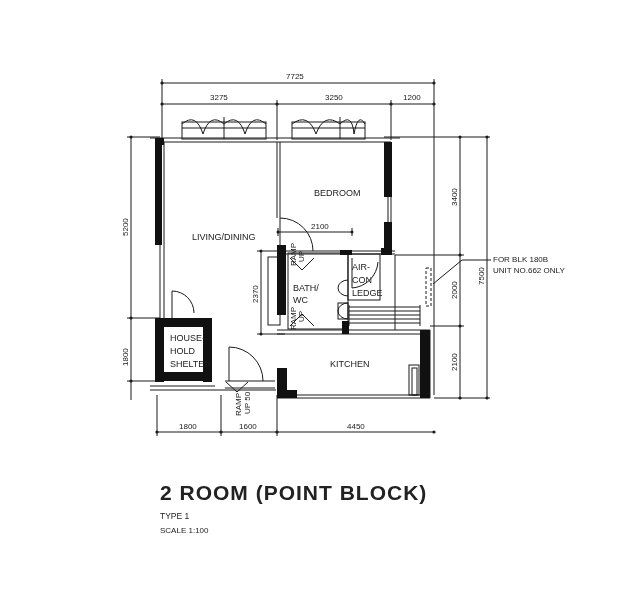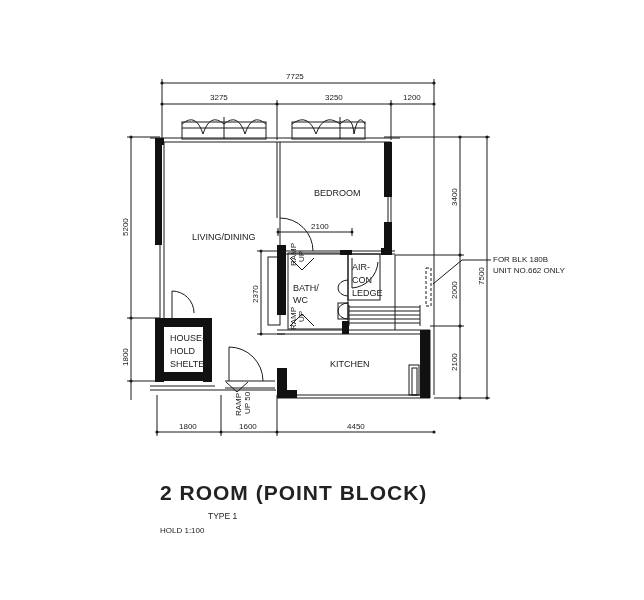--- a/index.html
+++ b/index.html
@@ -2,21 +2,21 @@
 <html><head>
 <meta charset="utf-8">
 <style>
   html,body{margin:0;padding:0;background:#ffffff;}
   body{width:644px;height:600px;position:relative;overflow:hidden;font-family:"Liberation Sans",sans-serif;color:#1a1a1a;}
   svg{position:absolute;left:0;top:0;}
   .lbl{font-family:"Liberation Sans Narrow","Liberation Sans",sans-serif;font-size:9px;fill:#1a1a1a;}
   .dim{font-family:"Liberation Sans",sans-serif;font-size:8px;fill:#1a1a1a;}
   .title{position:absolute;left:160px;top:481px;font-size:21px;letter-spacing:1px;font-weight:700;color:#222;}
   .sub{position:absolute;left:160px;font-size:8.5px;color:#222;}
-  .sub1{top:511px;margin-left:48px;}
+  .sub1{top:511px;}
   .sub2{top:526px;font-size:8px;}
 </style>
 </head>
 <body>
 
 <svg width="644" height="600" viewBox="0 0 644 600">
   <g stroke="#1a1a1a" fill="none" stroke-width="1">
 
     <line x1="162" y1="83" x2="434" y2="83"></line>
     <line x1="162" y1="104" x2="434" y2="104"></line>
@@ -219,13 +219,13 @@
   <text class="dim" x="179" y="429">1800</text>
   <text class="dim" x="239" y="429">1600</text>
   <text class="dim" x="347" y="429">4450</text>
 
   <text class="dim" x="493" y="262">FOR BLK 180B</text>
   <text class="dim" x="493" y="273">UNIT NO.662 ONLY</text>
 </svg>
 
 <div class="title">2 ROOM (POINT BLOCK)</div>
 <div class="sub sub1">TYPE 1</div>
-<div class="sub sub2">HOLD  1:100</div>
+<div class="sub sub2">SCALE  1:100</div>
 
 </body></html>

